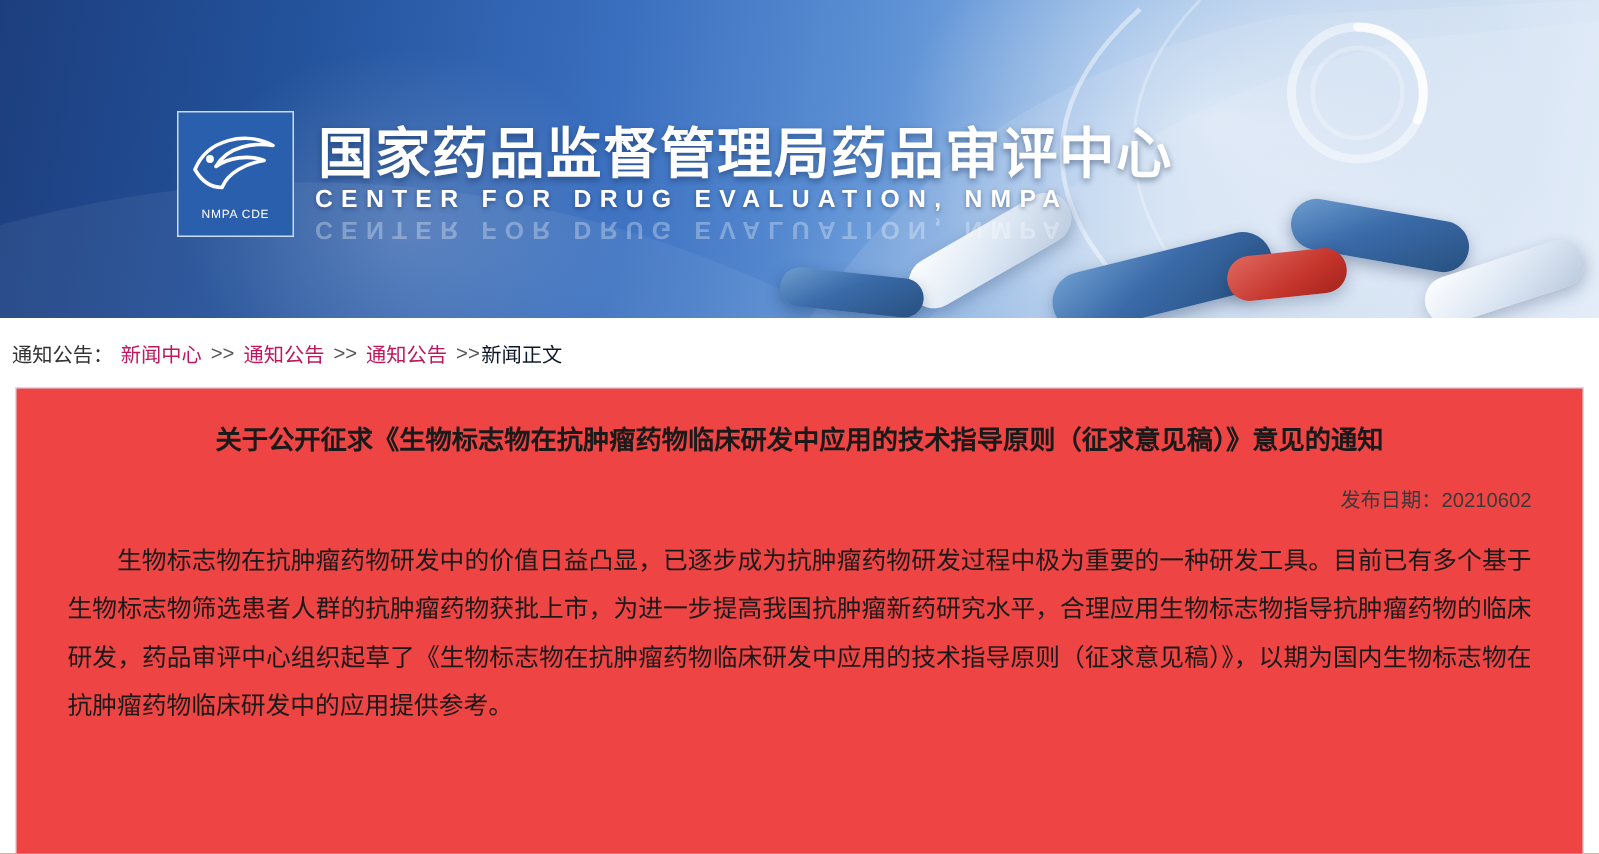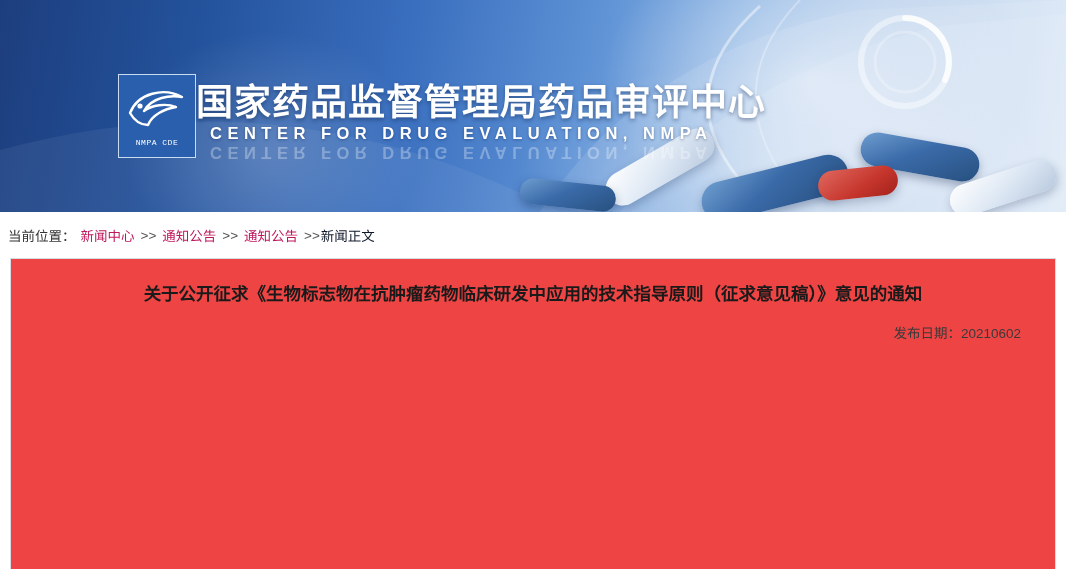--- a/index.html
+++ b/index.html
@@ -88,25 +88,25 @@
     justify-content: center;
   }
   .logo-mark .swirl {
     width: 62px; height: 44px;
   }
   .logo-mark .mk {
     color: #ffffff;
     font-size: 8px;
     letter-spacing: .5px;
     margin-top: 9px;
-    font-family: Liberation Mono, monospace;
+    font-family: Liberation Sans, sans-serif;
   }
   .banner-title {
     position: absolute;
-    left: 196px;
+    left: 212px;
     top: 72px;
     color: #ffffff;
     font-size: 37px;
     font-weight: 700;
     letter-spacing: 1px;
     text-shadow: 0 2px 4px rgba(10,30,70,.45);
     font-family: "DejaVu Sans", sans-serif;
     white-space: nowrap;
   }
   .banner-sub {
@@ -224,30 +224,31 @@
     </svg>
     <div class="mk">NMPA CDE</div>
   </div>
 
   <div class="banner-title">国家药品监督管理局药品审评中心</div>
   <div class="banner-sub">CENTER FOR DRUG EVALUATION, NMPA</div>
   <div class="banner-sub-reflect">CENTER FOR DRUG EVALUATION, NMPA</div>
 </div>
 
 <div class="breadcrumb">
-  <span class="label">当前位置：</span>
+  <span class="label">通知公告：</span>
   <a href="#">新闻中心</a>
   <span class="sep">&gt;&gt;</span>
   <a href="#">通知公告</a>
   <span class="sep">&gt;&gt;</span>
   <a href="#">通知公告</a>
   <span class="sep">&gt;&gt;</span>
   <span class="current">新闻正文</span>
 </div>
 
 <div class="card">
   <div class="doc-title">关于公开征求《生物标志物在抗肿瘤药物临床研发中应用的技术指导原则（征求意见稿）》意见的通知</div>
   <div class="doc-date">
     <span>发布日期：</span><span>20210602</span>
   </div>
   <div class="doc-body">
+    <p>生物标志物在抗肿瘤药物研发中的价值日益凸显，已逐步成为抗肿瘤药物研发过程中极为重要的一种研发工具。目前已有多个基于生物标志物筛选患者人群的抗肿瘤药物获批上市，为进一步提高我国抗肿瘤新药研究水平，合理应用生物标志物指导抗肿瘤药物的临床研发，药品审评中心组织起草了《生物标志物在抗肿瘤药物临床研发中应用的技术指导原则（征求意见稿）》，以期为国内生物标志物在抗肿瘤药物临床研发中的应用提供参考。</p>
   </div>
 </div>
 
 </body></html>

